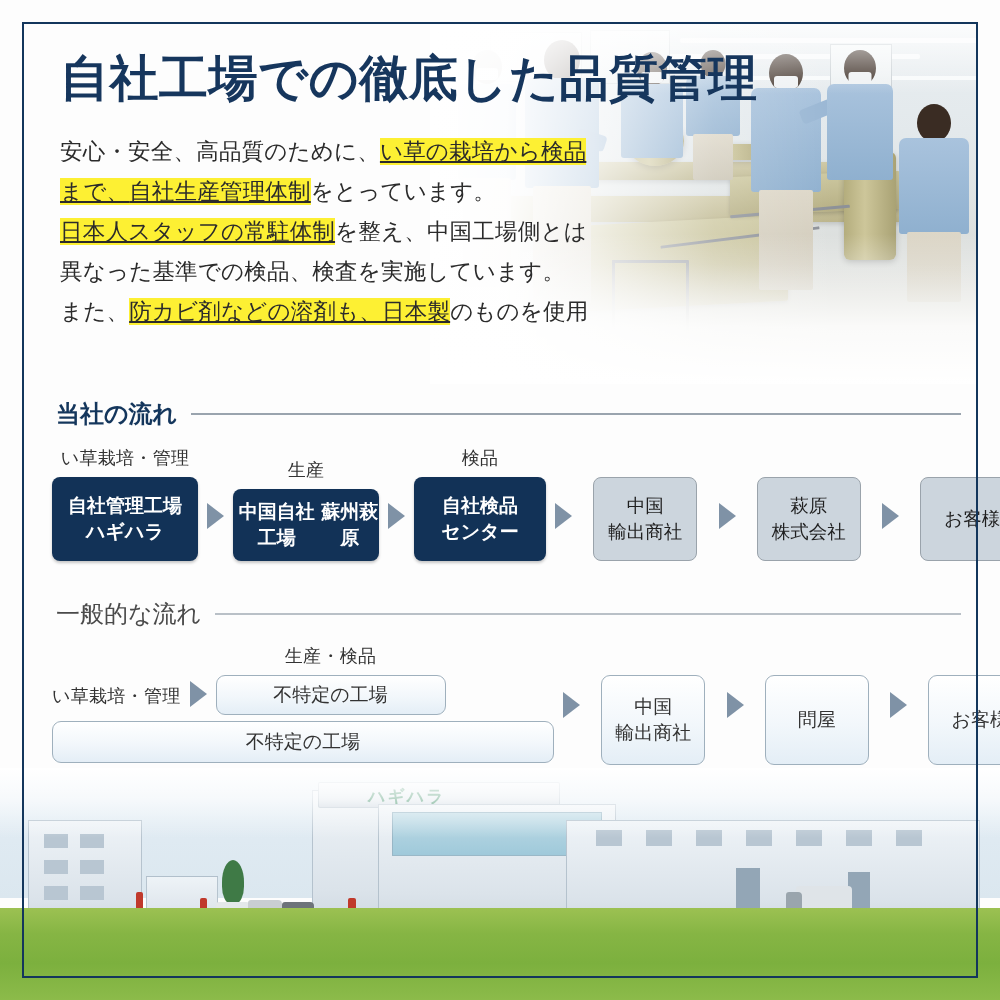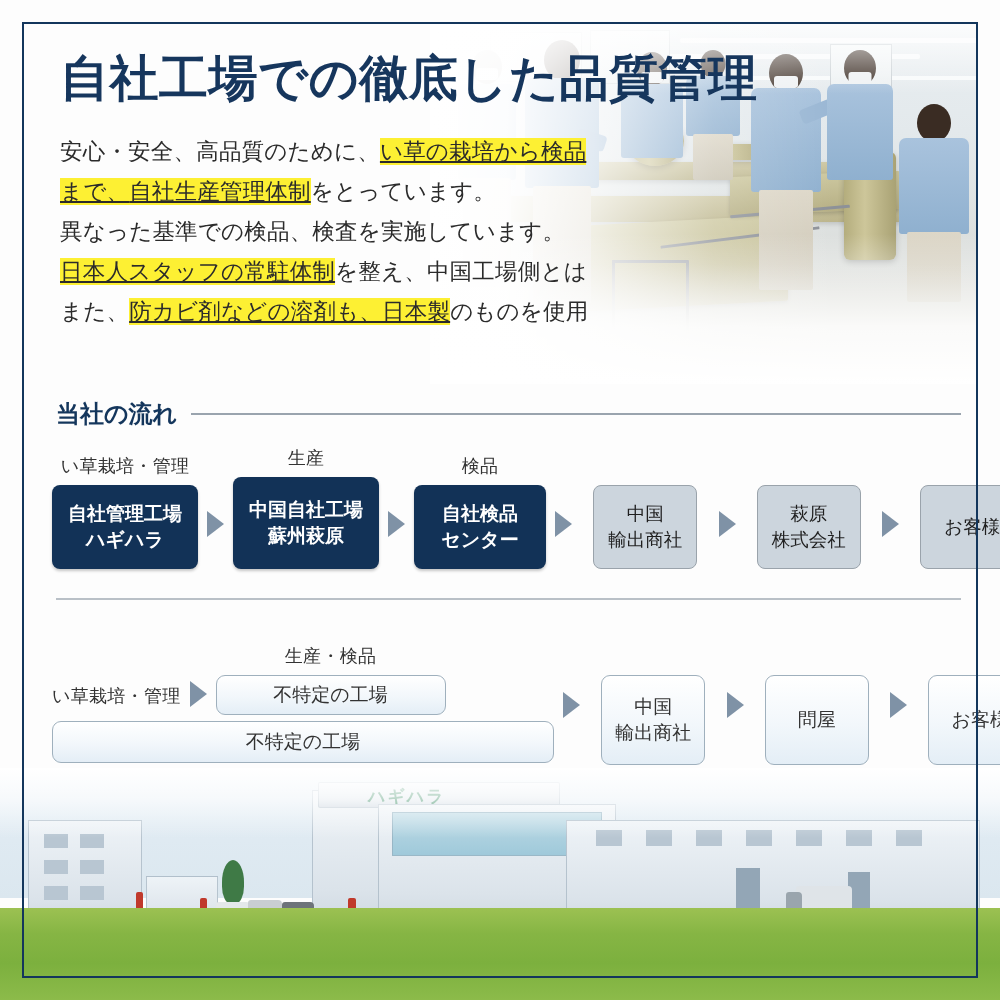--- a/index.html
+++ b/index.html
@@ -264,42 +264,42 @@
     <div class="fade-t"></div>
     <div class="fade-l"></div>
     <div class="fade-b"></div>
   </div>
 
   <div class="headline">自社工場での徹底した品質管理</div>
 
   <div class="body-copy">
     <div class="ln"><span>安心・安全、高品質のために、</span><span class="hl">い草の栽培から検品</span></div>
     <div class="ln"><span class="hl">まで、</span><span class="hl">自社生産管理体制</span><span>をとっています。</span></div>
+    <div class="ln"><span class="hl">日本人スタッフの常駐体制</span><span>を整え、中国工場側とは</span></div>
     <div class="ln">異なった基準での検品、検査を実施しています。</div>
-    <div class="ln"><span class="hl">日本人スタッフの常駐体制</span><span>を整え、中国工場側とは</span></div>
     <div class="ln"><span>また、</span><span class="hl">防カビ剤などの溶剤も、日本製</span><span>のものを使用</span></div>
   </div>
 
   <div class="sec-head" style="left:56px;top:398px;">
     <div class="t">当社の流れ</div>
     <div class="rule"></div>
   </div>
 
   <div class="flow" style="left:52px;top:446px;">
     <div class="col">
       <div class="cap">い草栽培・管理</div>
       <div class="box box-dark" style="width:146px;height:84px;flex-direction:column;">
         <div>自社管理工場</div>
         <div>ハギハラ</div>
       </div>
     </div>
     <div class="arrow"></div>
     <div class="col">
       <div class="cap">生産</div>
-      <div class="box box-dark" style="width:146px;height:92px;flex-direction:column;">
+      <div class="box box-dark" style="width:146px;height:72px;flex-direction:row;">
         <div>中国自社工場</div>
         <div>蘇州萩原</div>
       </div>
     </div>
     <div class="arrow"></div>
     <div class="col">
       <div class="cap">検品</div>
       <div class="box box-dark" style="width:132px;height:84px;flex-direction:column;">
         <div>自社検品</div>
         <div>センター</div>
@@ -324,20 +324,21 @@
     <div class="arrow"></div>
     <div class="col">
       <div class="cap sp">い草栽培・管理</div>
       <div class="box box-gray" style="width:104px;height:84px;">
         <div>お客様</div>
       </div>
     </div>
   </div>
 
   <div class="sec-head gray" style="left:56px;top:598px;">
+    <div class="t">一般的な流れ</div>
     <div class="rule"></div>
   </div>
 
   <div class="flow" style="left:52px;top:644px;align-items:stretch;">
 
     <div style="display:flex;flex-direction:column;">
       <div style="display:flex;align-items:flex-end;">
         <div class="col">
           <div class="cap">い草栽培・管理</div>
         </div>

